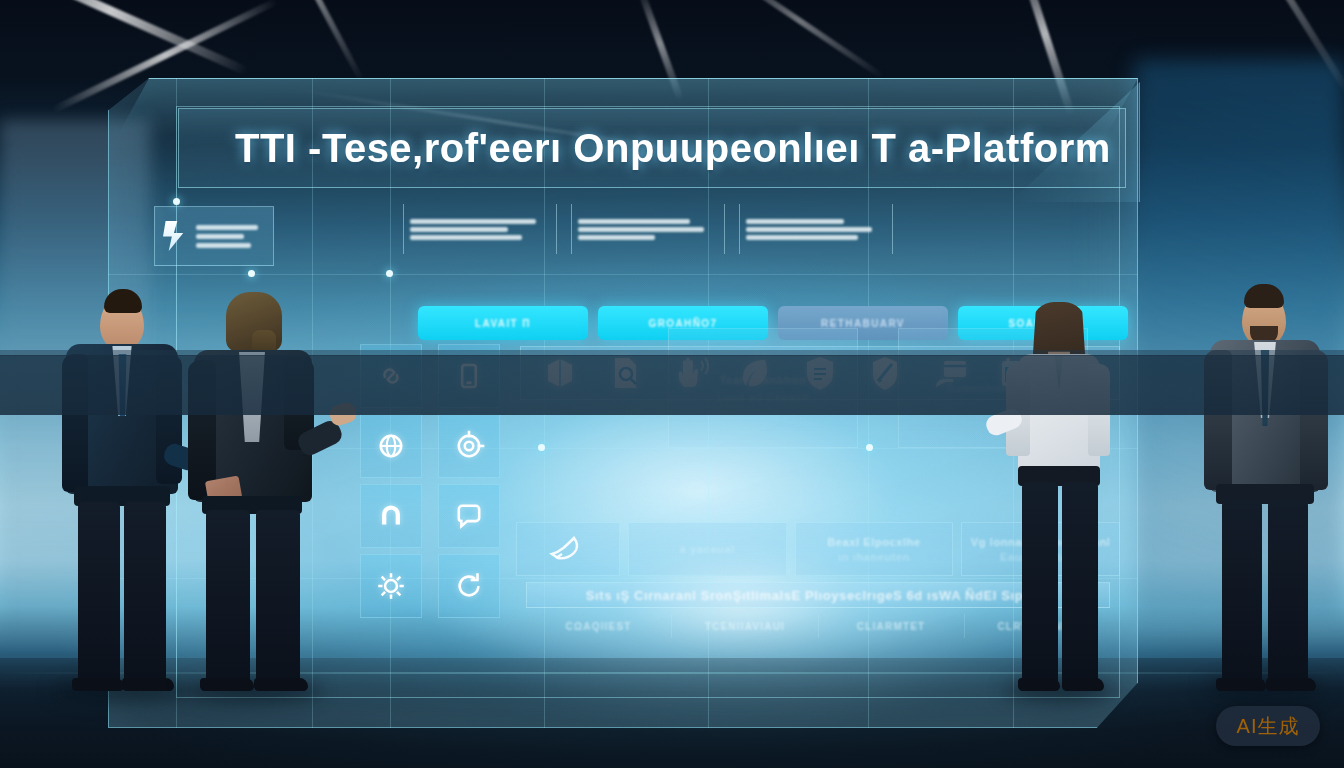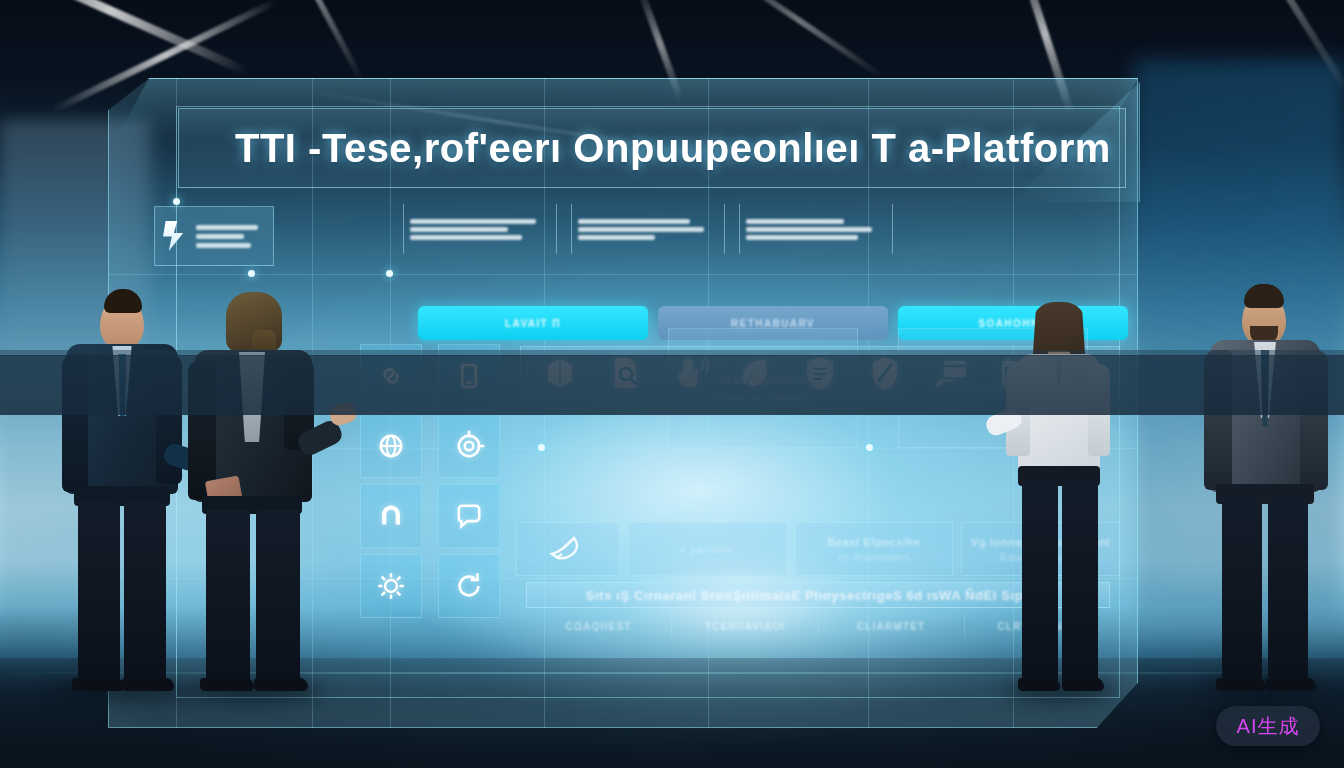--- a/index.html
+++ b/index.html
@@ -158,21 +158,21 @@
     background:linear-gradient(180deg,rgba(24,46,64,.80),rgba(22,42,60,.84));}
   .band-top{position:absolute;left:0;right:0;top:350px;height:6px;background:rgba(30,56,76,.45);}
   .maintitle{position:absolute;left:292px;top:366px;width:780px;height:40px;
     color:#ffffff;font-size:27px;font-weight:700;letter-spacing:.6px;line-height:40px;
     white-space:nowrap;text-shadow:0 1px 3px rgba(0,10,20,.65);}
 
   
   .aibadge{position:absolute;right:24px;bottom:22px;height:40px;min-width:104px;
     border-radius:20px;background:rgba(32,44,60,.88);
     display:flex;align-items:center;justify-content:center;
-    color:#d946ef;font-size:20px;letter-spacing:1px;
+    color:#a16207;font-size:20px;letter-spacing:1px;
     box-shadow:0 2px 10px rgba(0,0,0,.4);}
 </style>
 </head>
 <body>
 
 <div class="stage">
 
   <div class="bg-base"></div>
   <div class="room-l"></div>
   <div class="room-r"></div>
@@ -238,20 +238,23 @@
       <div class="logo-lines">
         <div class="blurline w90"></div>
           <div class="blurline w70"></div>
           <div class="blurline w80"></div>
       </div>
     </div>
 
     <div class="tabs">
       <div class="tab">
           <span class="tab-lbl">LAVAIT Π</span>
+        </div>
+      <div class="tab">
+          <span class="tab-lbl">GROAHÑO7</span>
         </div>
       <div class="tab muted">
           <span class="tab-lbl">RETHABUARV</span>
         </div>
       <div class="tab">
           <span class="tab-lbl">SOAHOHNV</span>
         </div>
     </div>
 
     <div class="iconstrip">

